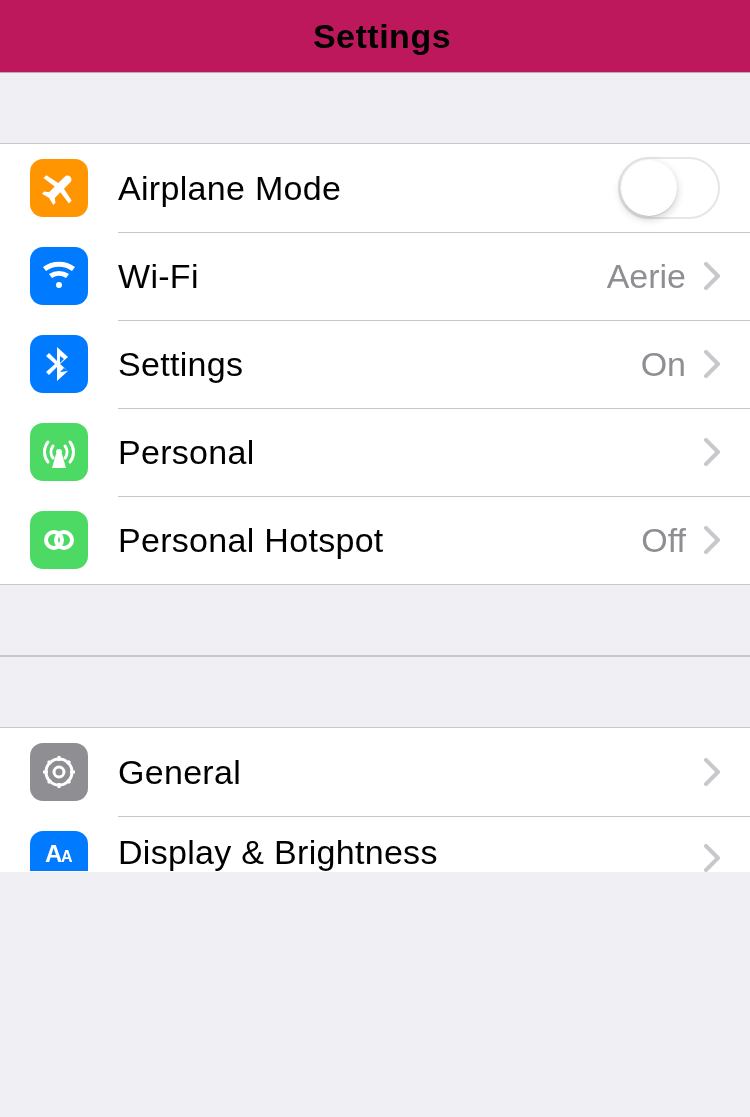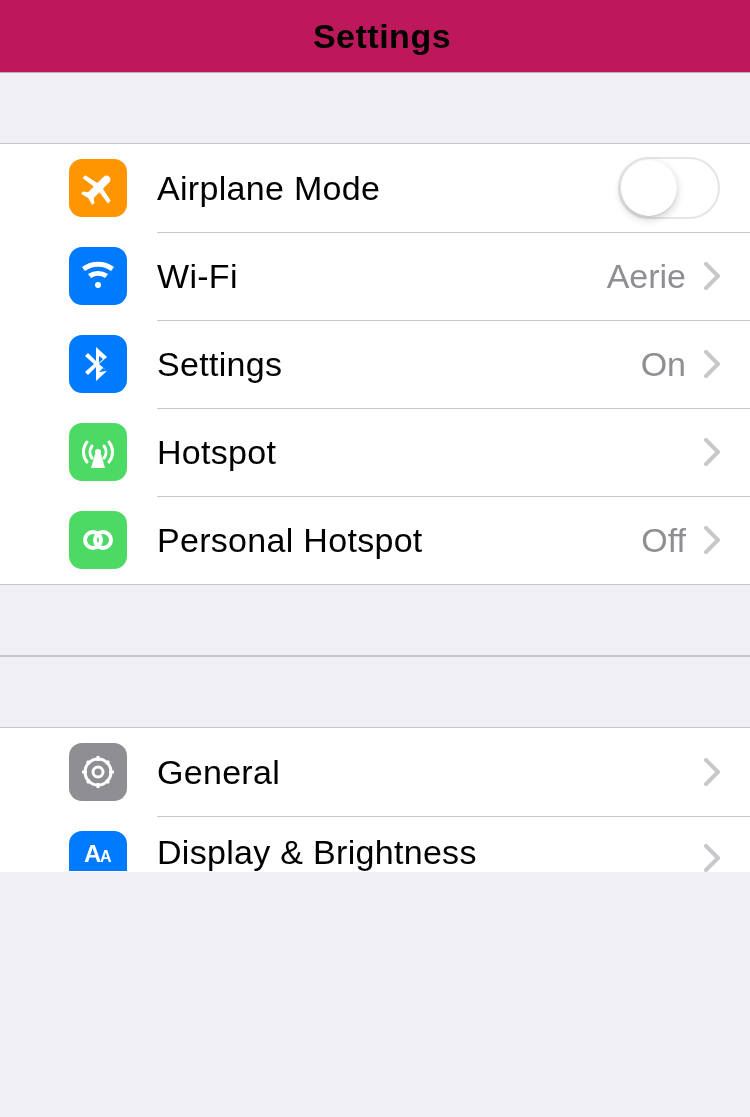--- a/index.html
+++ b/index.html
@@ -24,21 +24,20 @@
     letter-spacing: 0.5px;
   }
   .group-gap {
     height: 70px;
     background: #efeff4;
   }
   .group {
     background: #fff;
     border-top: 1px solid #c8c7cc;
     border-bottom: 1px solid #c8c7cc;
-    padding-left: 39px;
   }
   .row {
     display: flex;
     align-items: center;
     min-height: 88px;
     padding: 0 30px;
     position: relative;
   }
   .row + .row::before {
     content: "";
@@ -164,21 +163,21 @@
         <g fill="none" stroke="#fff" stroke-width="3" stroke-linecap="round">
           <path d="M9 10a16 16 0 000 20"></path>
           <path d="M31 10a16 16 0 010 20"></path>
           <path d="M14 14a10 10 0 000 12"></path>
           <path d="M26 14a10 10 0 010 12"></path>
         </g>
         <circle cx="20" cy="20" r="3" fill="#fff"></circle>
         <path fill="#fff" d="M17 22h6l4 14H13z"></path>
       </svg>
     </div>
-    <div class="row-label">Hotspot</div>
+    <div class="row-label">Personal</div>
     <div class="chevron">
       <svg width="16" height="28" viewBox="0 0 16 28">
           <path fill="none" stroke="#c7c7cc" stroke-width="4" stroke-linecap="round" stroke-linejoin="round" d="M2 2l12 12L2 26"></path>
         </svg>
     </div>
   </div>
 
   <div class="row">
     <div class="icon-box bg-green">
       <svg width="40" height="40" viewBox="0 0 40 40">

